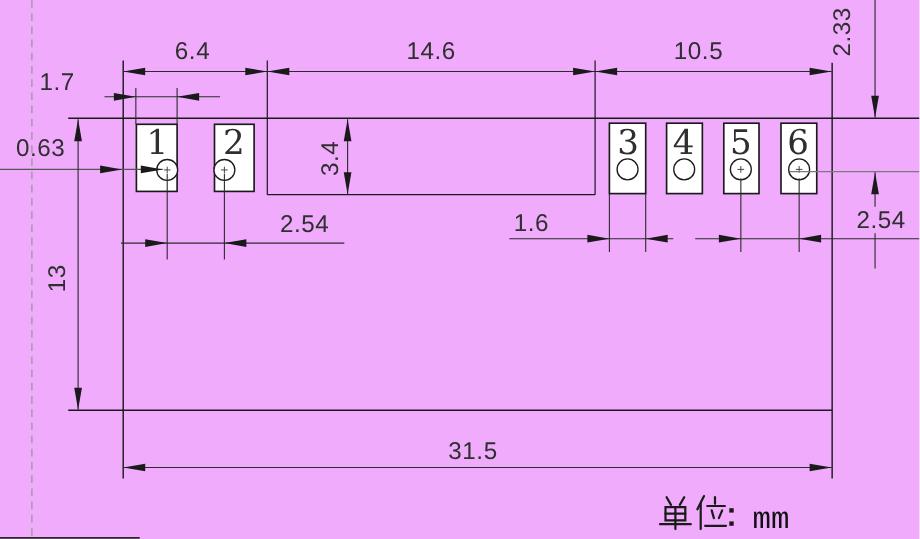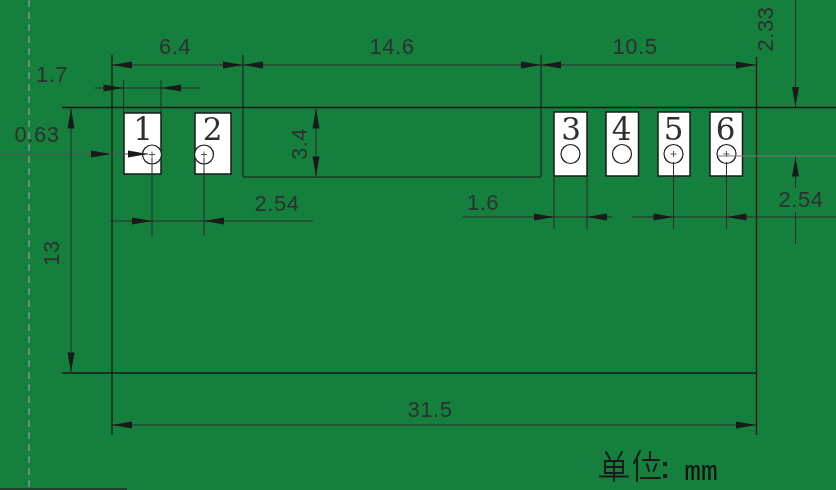--- a/index.html
+++ b/index.html
@@ -1,16 +1,16 @@
 <!DOCTYPE html>
 <html><head>
 <meta charset="utf-8">
 <style>
   html,body{margin:0;padding:0;background:#ffffff;}
-  .stage{position:relative;width:836px;height:490px;background:#15803d;overflow:hidden;
+  .stage{position:relative;width:836px;height:490px;background:#f0abfc;overflow:hidden;
          font-family:"Liberation Sans", sans-serif;}
   svg{display:block}
   text{fill:#2f2f2f;}
   .dimtxt{font-family:"Liberation Sans", sans-serif;font-size:22px;letter-spacing:.5px;}
   .pintxt{font-family:"DejaVu Serif", serif;font-size:31px;}
   .mmtxt{font-family:"Liberation Mono", monospace;font-size:28px;fill:#111;}
 </style>
 </head>
 <body>
 

